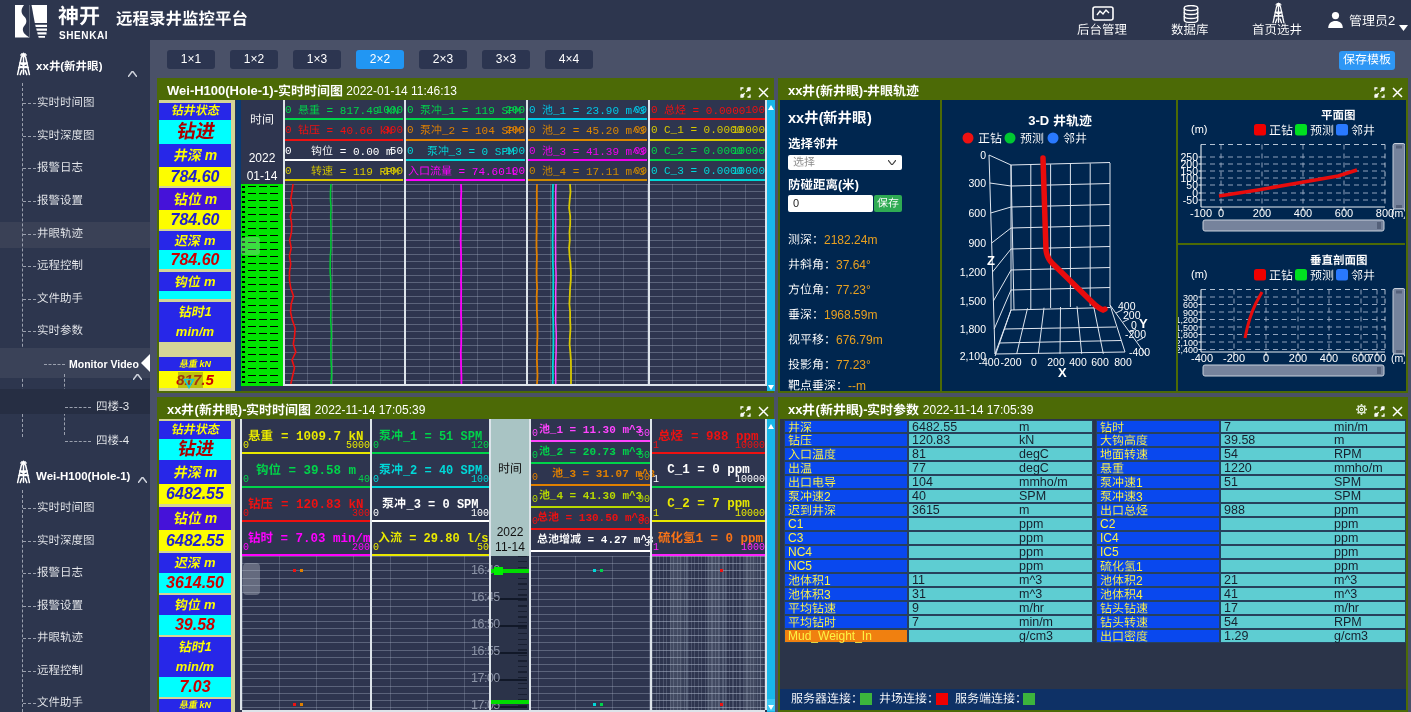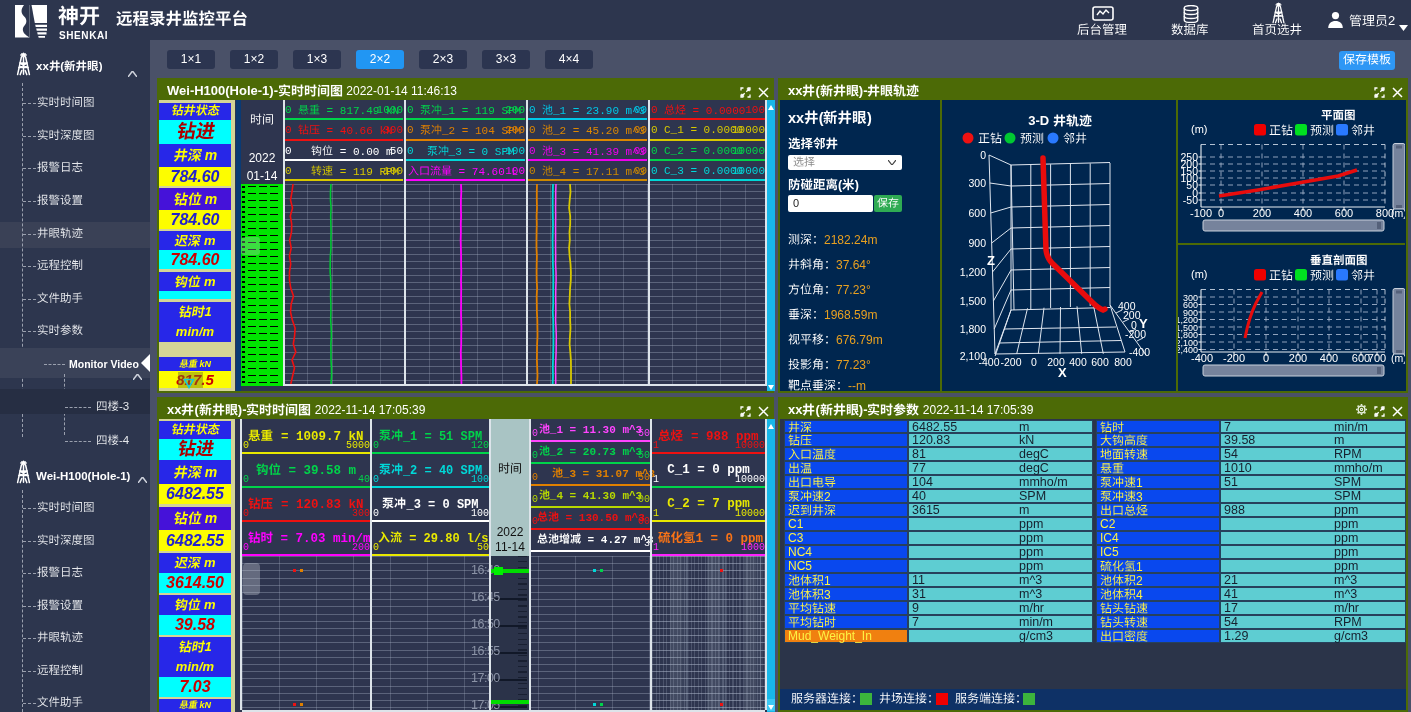--- a/index.html
+++ b/index.html
@@ -1369,21 +1369,21 @@
     </svg></div>
 <div style="position:absolute;left:908px;top:461.35px;width:185px;height:13.95px;background:#5ecdd2;border:1px solid #27415c;color:#16202e;font-size:12.5px;line-height:13.95px;white-space:nowrap;">
     <span style="position:absolute;left:3px;">77</span>
     <span style="position:absolute;left:110px;">degC</span>
   </div>
 <div style="position:absolute;left:1096px;top:461.35px;width:124px;height:13.95px;background:#0948ee;border:1px solid #27415c;color:#fdf243;font-size:12px;line-height:13.2px;padding-left:3px;white-space:nowrap;"><svg viewBox="0 -880 2000 1000" class="cjkrun" style="width:2em;height:1em;vertical-align:-0.12em;overflow:visible;fill:currentColor;">
       <use href="#g24748_n" x="0"></use>
       <use href="#g37325_n" x="1000"></use>
     </svg></div>
 <div style="position:absolute;left:1220px;top:461.35px;width:186px;height:13.95px;background:#5ecdd2;border:1px solid #27415c;color:#16202e;font-size:12.5px;line-height:13.95px;white-space:nowrap;">
-    <span style="position:absolute;left:3px;">1010</span>
+    <span style="position:absolute;left:3px;">1220</span>
     <span style="position:absolute;left:113px;">mmho/m</span>
   </div>
 <div style="position:absolute;left:784px;top:475.3px;width:124px;height:13.95px;background:#0948ee;border:1px solid #27415c;color:#fdf243;font-size:12px;line-height:13.2px;padding-left:3px;white-space:nowrap;"><svg viewBox="0 -880 4000 1000" class="cjkrun" style="width:4em;height:1em;vertical-align:-0.12em;overflow:visible;fill:currentColor;">
       <use href="#g20986_n" x="0"></use>
       <use href="#g21475_n" x="1000"></use>
       <use href="#g30005_n" x="2000"></use>
       <use href="#g23548_n" x="3000"></use>
     </svg></div>
 <div style="position:absolute;left:908px;top:475.3px;width:185px;height:13.95px;background:#5ecdd2;border:1px solid #27415c;color:#16202e;font-size:12.5px;line-height:13.95px;white-space:nowrap;">
     <span style="position:absolute;left:3px;">104</span>

